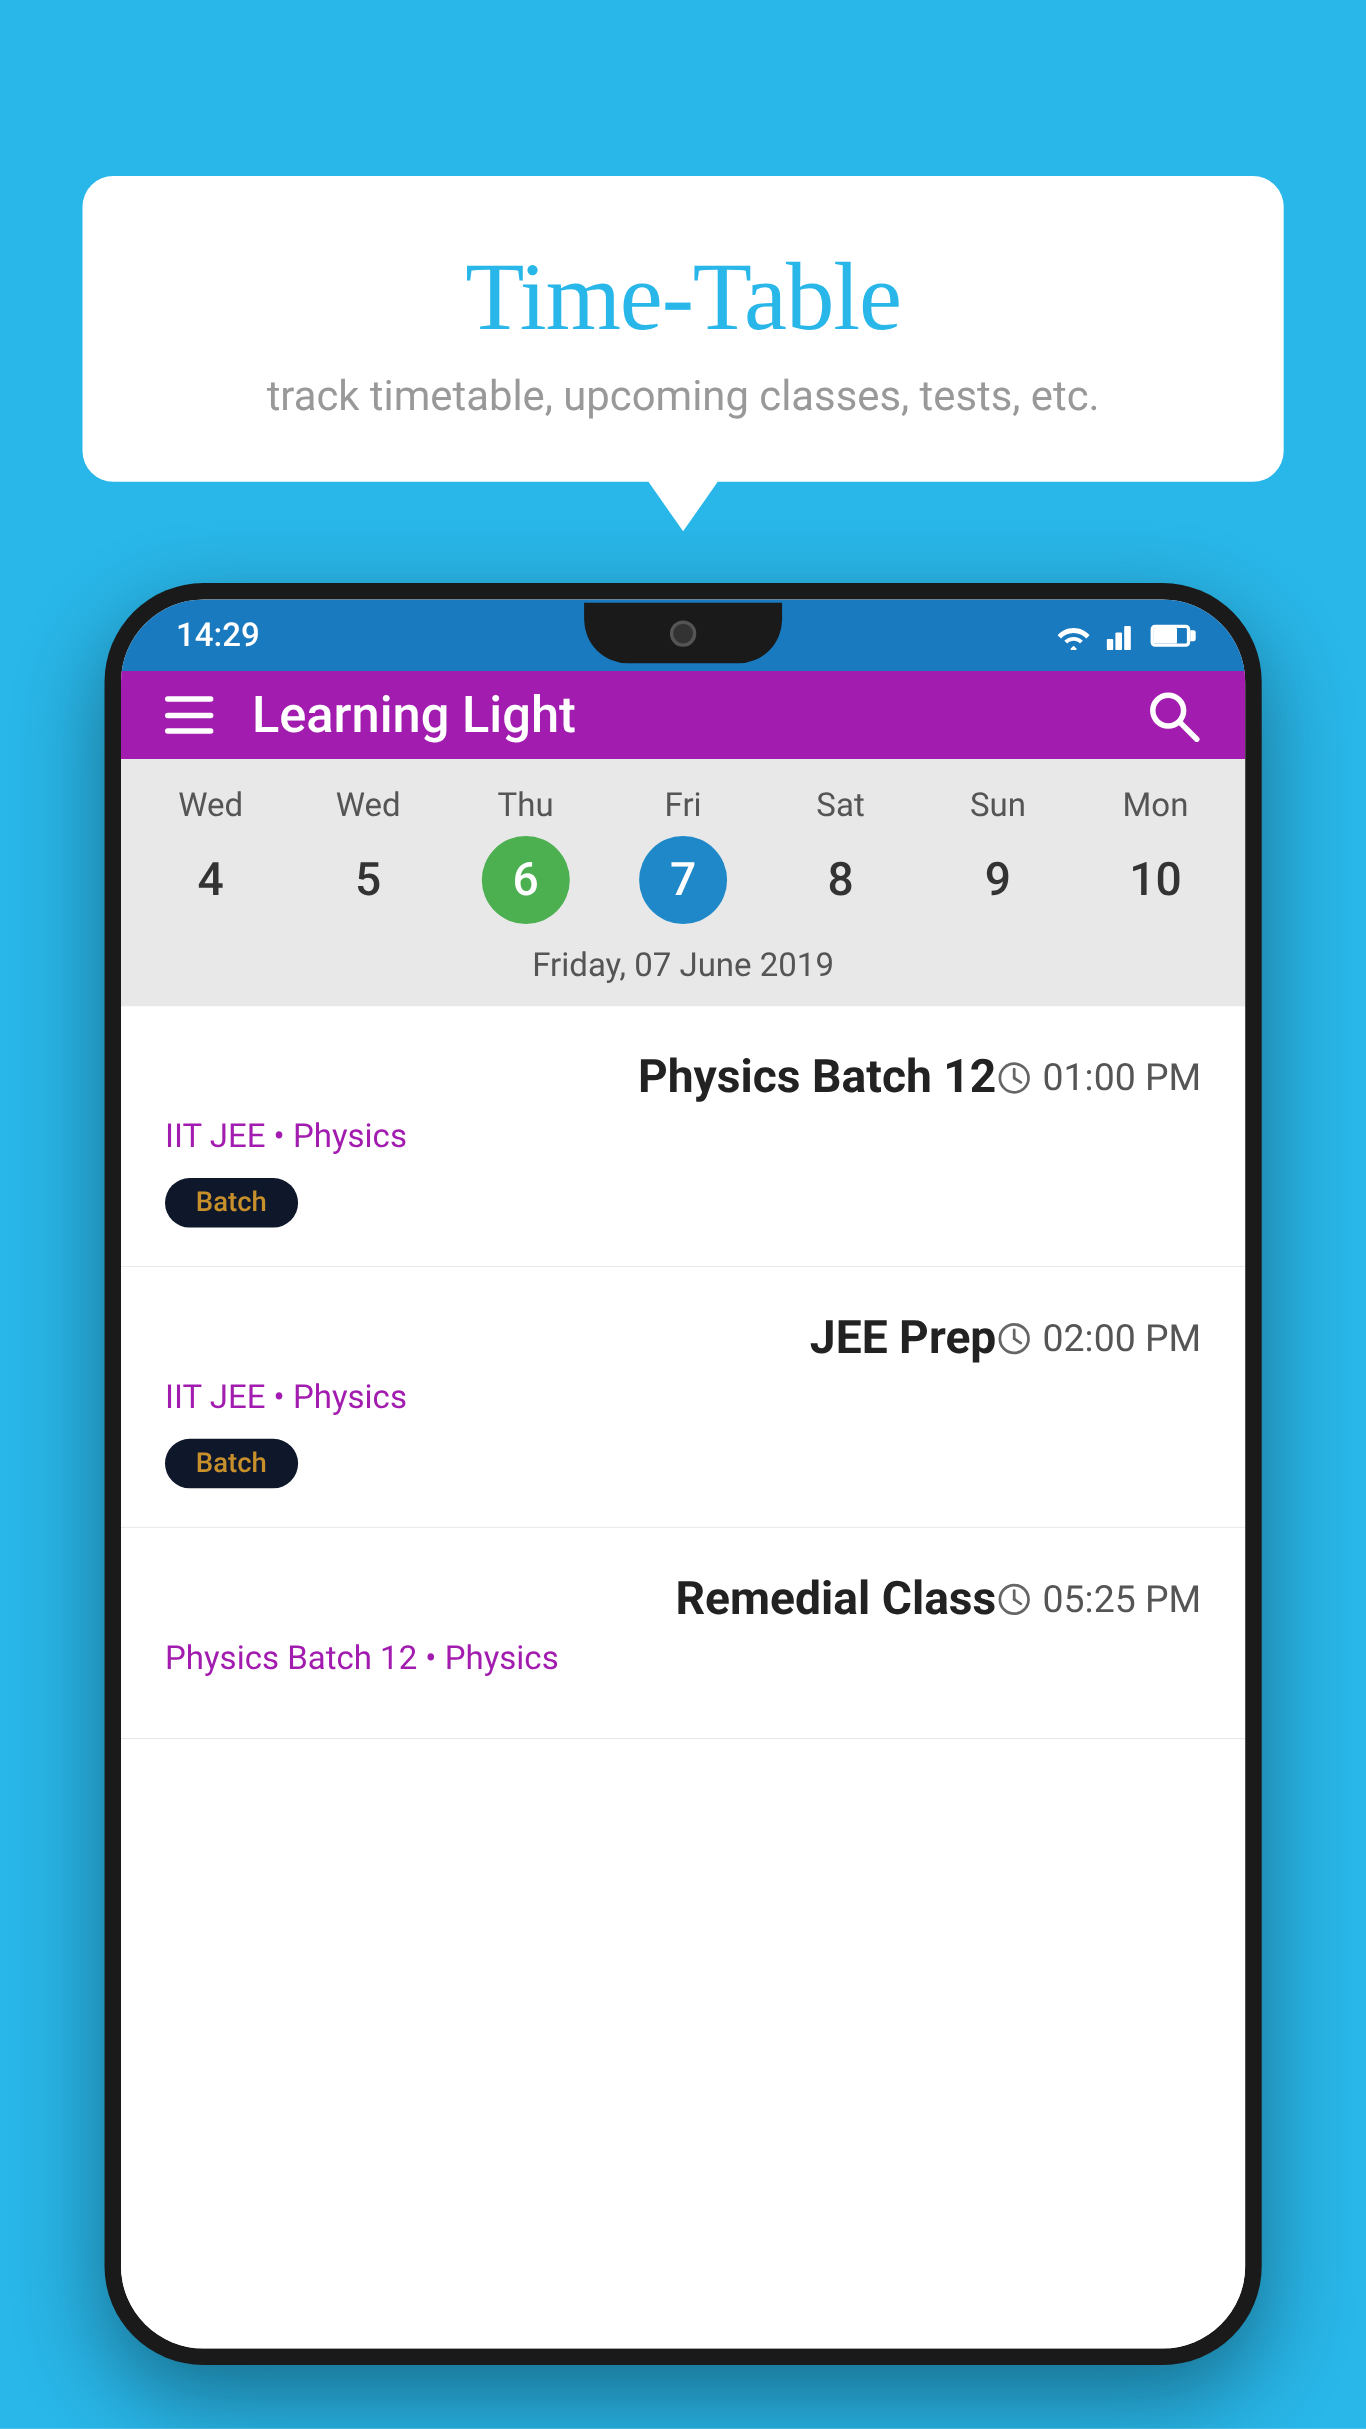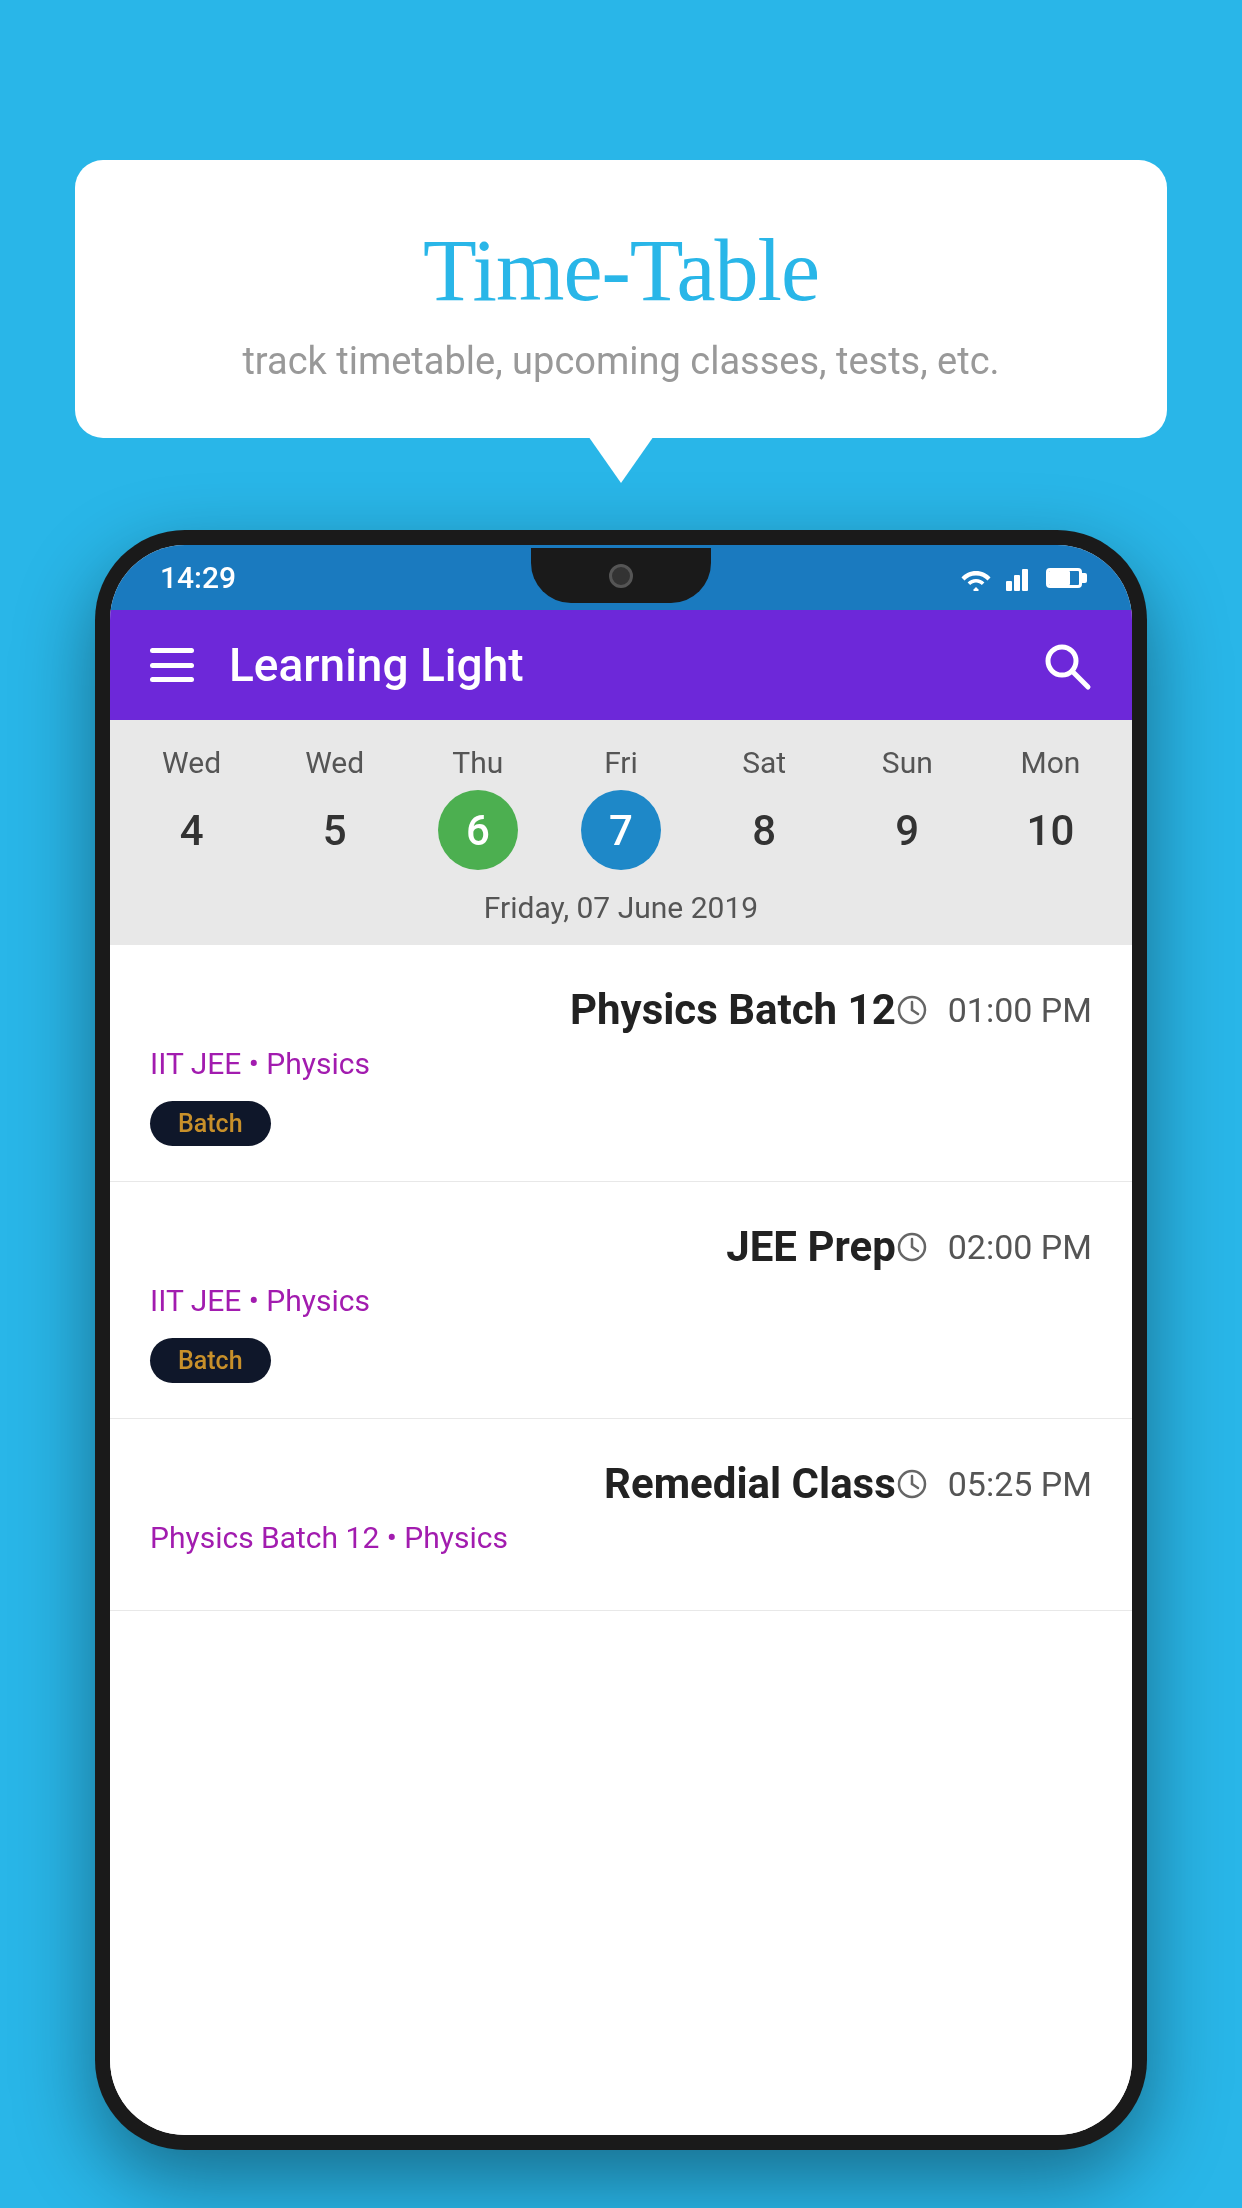--- a/index.html
+++ b/index.html
@@ -161,22 +161,22 @@
 
     .battery-fill {
       width: 70%;
       height: 100%;
       background: white;
       border-radius: 1px;
     }
 
     
     .app-bar {
-      background: #6d28d9;
-      height: 110px;
+      background: #a21caf;
+      height: 80px;
       display: flex;
       align-items: center;
       padding: 0 40px;
       flex-shrink: 0;
     }
 
     .hamburger-icon {
       width: 44px;
       height: 34px;
       display: flex;
@@ -290,21 +290,21 @@
 
     .item-name {
       font-size: 42px;
       font-weight: 700;
       color: #222;
     }
 
     .item-time {
       display: flex;
       align-items: center;
-      gap: 20px;
+      gap: 10px;
       font-size: 34px;
       color: #555;
     }
 
     .clock-icon {
       width: 32px;
       height: 32px;
     }
 
     .item-meta {

